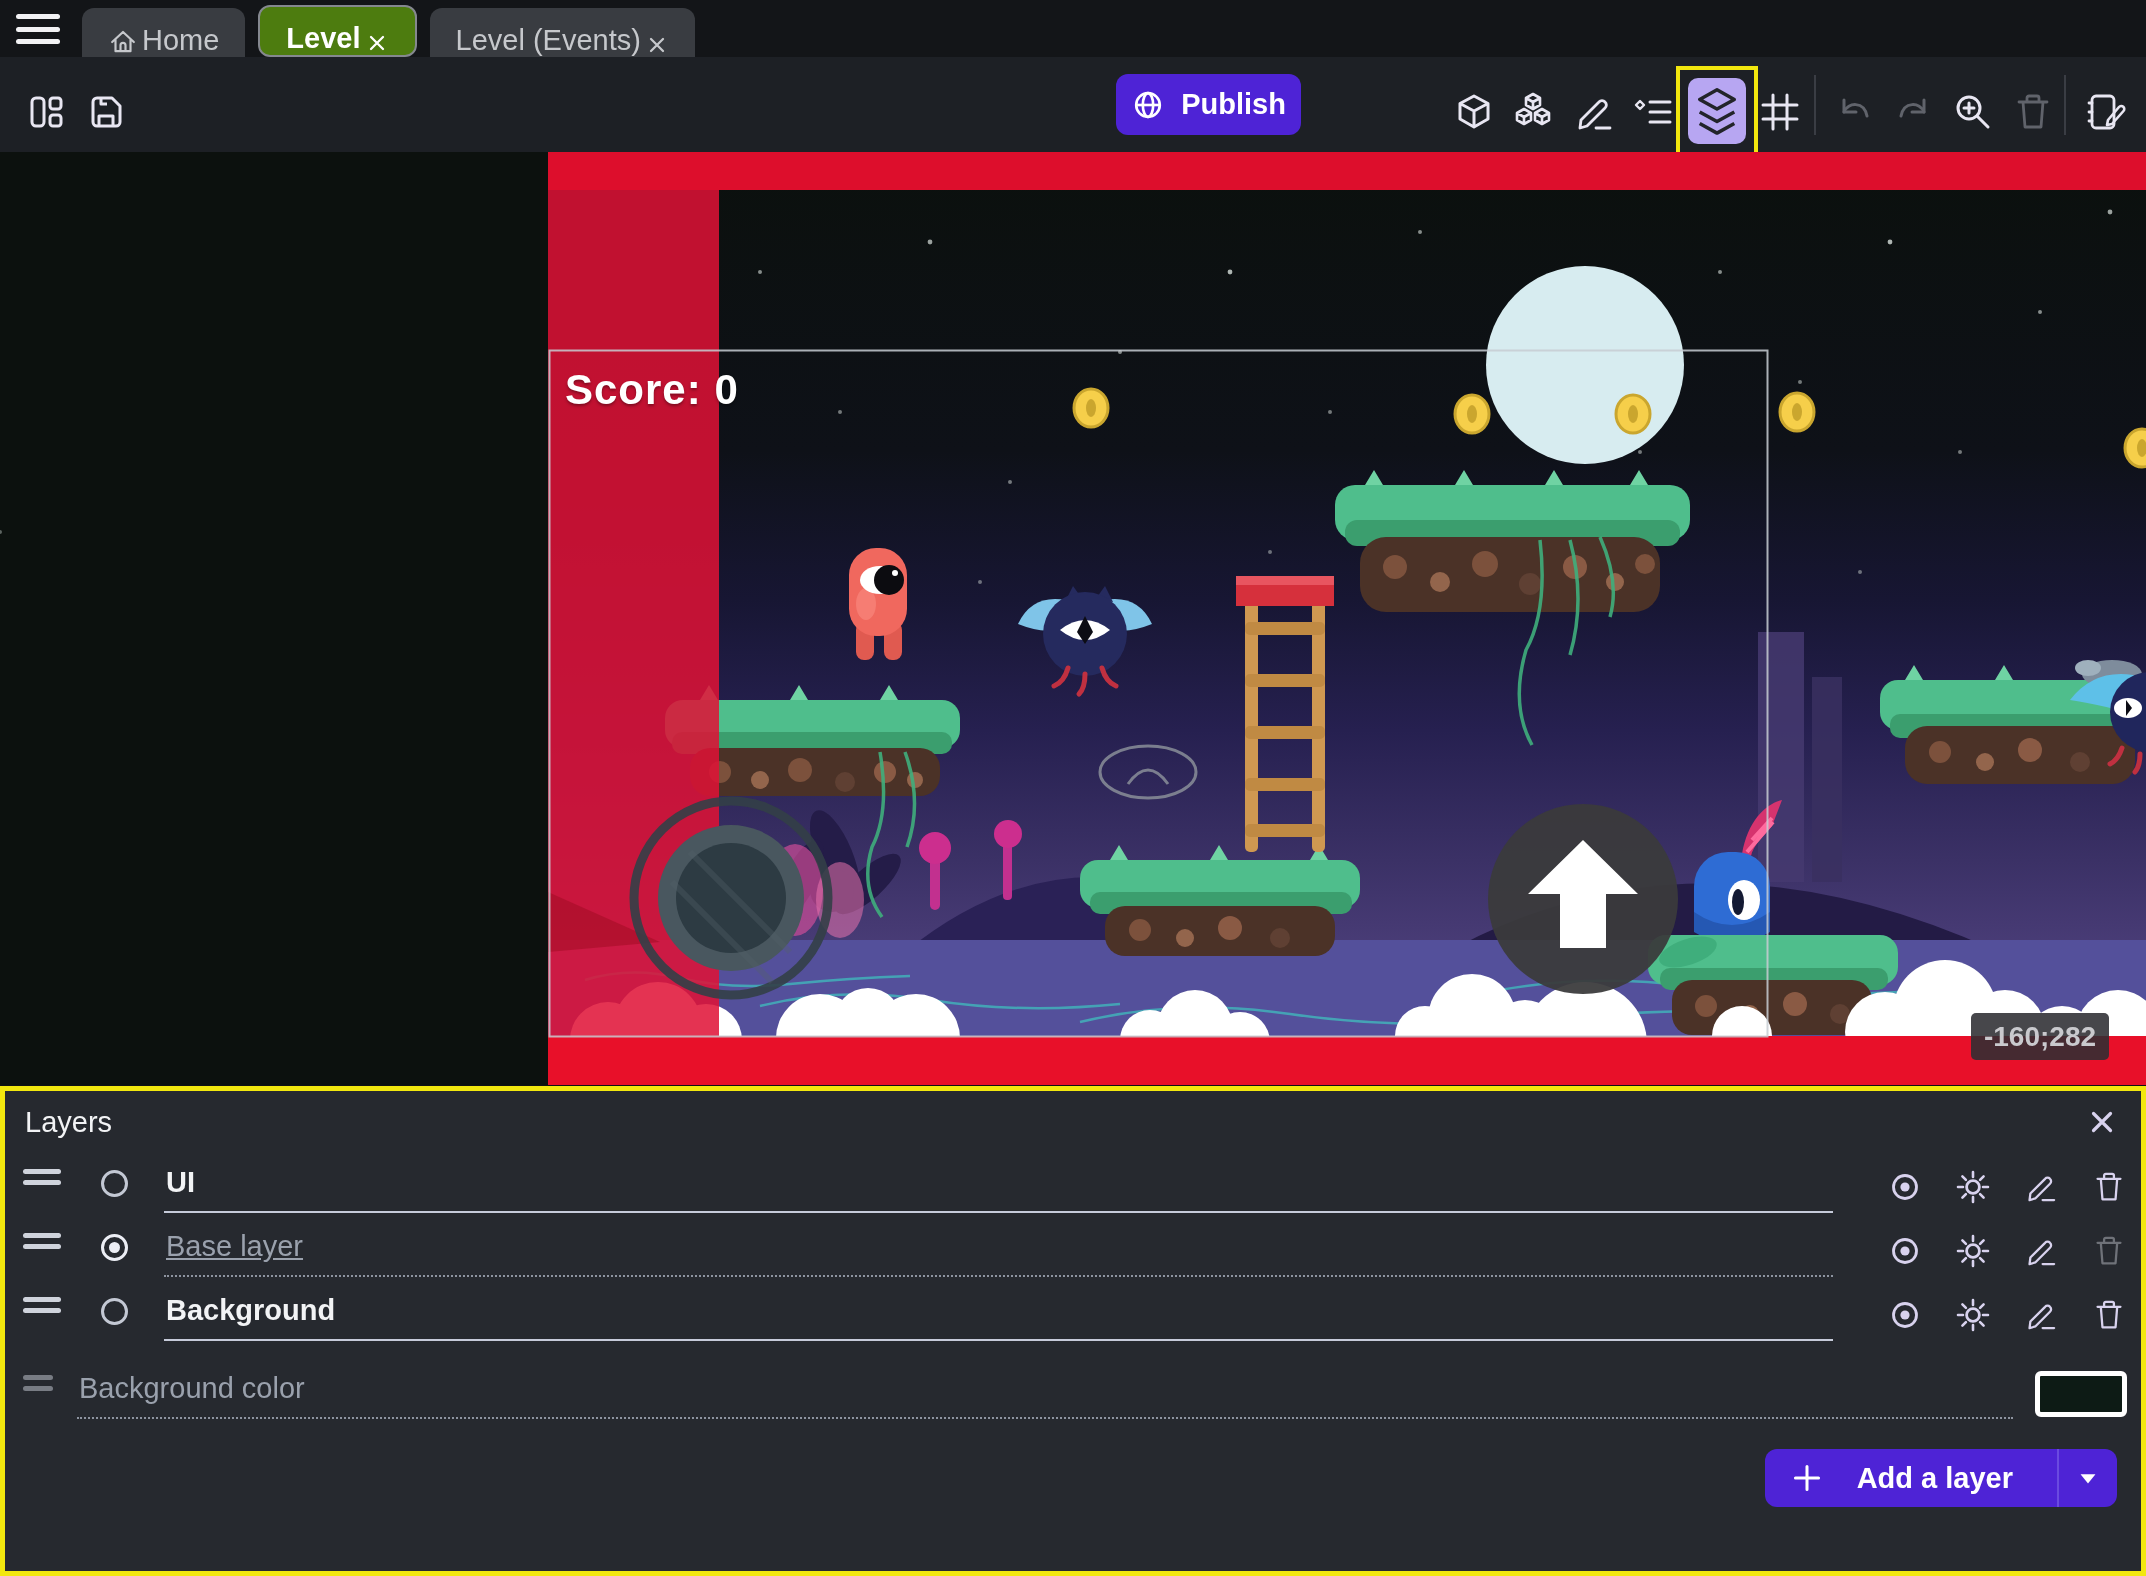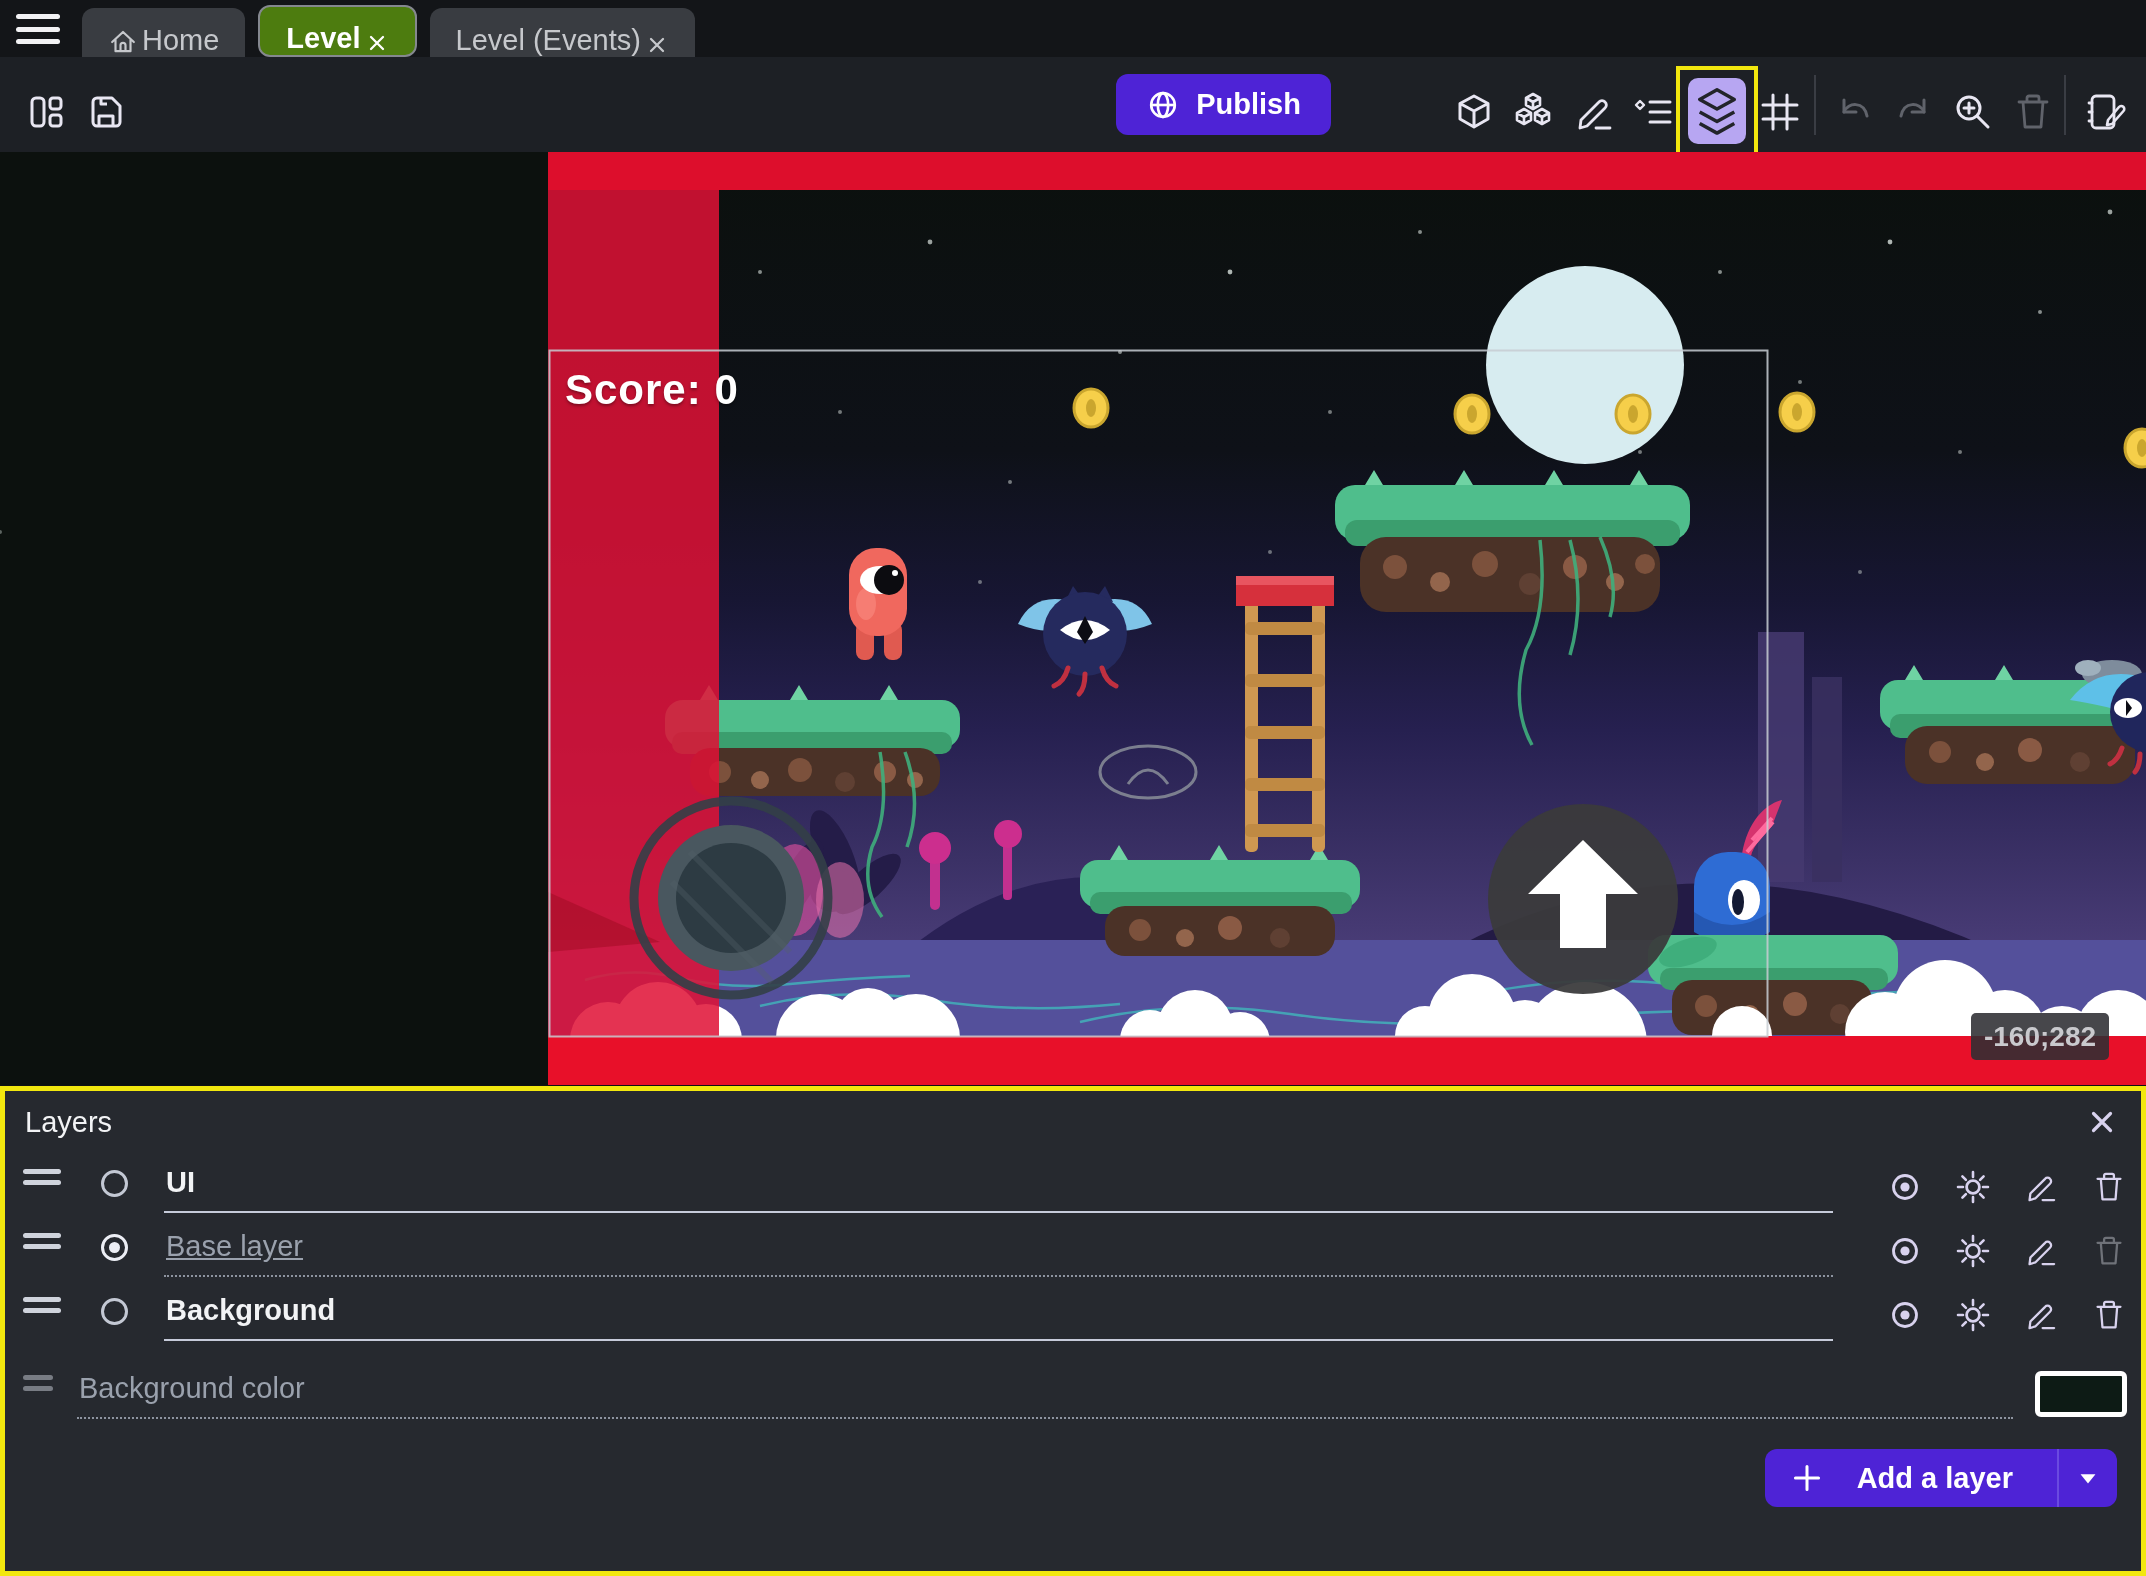--- a/index.html
+++ b/index.html
@@ -20,21 +20,21 @@
   .toolbar{position:absolute;left:0;top:57px;width:2146px;height:95px;background:#1d2025;}
   .tbicon{position:absolute;top:33px;width:44px;height:44px;color:#e8e6f2;cursor:pointer;}
   .tbicon.dim{color:#60636b;cursor:default;}
   .tbdiv{position:absolute;top:18px;width:2px;height:60px;background:#3a3d44;}
   .btn-preview{position:absolute;left:845px;top:17px;width:253px;height:61px;border:2px solid #6f727a;border-radius:12px;
       display:flex;align-items:center;box-sizing:border-box;color:#efeef6;cursor:pointer;}
   .btn-preview .main{flex:1;display:flex;align-items:center;justify-content:center;gap:16px;font-size:29px;font-weight:bold;}
   .btn-preview .split{width:56px;height:100%;border-left:2px solid #6f727a;display:flex;align-items:center;justify-content:center;}
   .btn-purple{background:#4e23d6;color:#fff;border-radius:12px;display:flex;align-items:center;justify-content:center;
       gap:16px;font-size:29px;font-weight:bold;cursor:pointer;}
-  .btn-publish{position:absolute;left:1116px;top:17px;width:215px;height:61px;}
+  .btn-publish{position:absolute;left:1116px;top:17px;width:185px;height:61px;}
   .layers-tool{position:absolute;left:1688px;top:21px;width:58px;height:66px;background:#b7a6f2;border-radius:10px;
       display:flex;align-items:center;justify-content:center;color:#22242a;cursor:pointer;}
   .annot{border:5px solid #f2e70e;box-sizing:border-box;position:absolute;pointer-events:none;}
   .annot.tool{left:1676px;top:9px;width:82px;height:90px;border-width:4px;}
 
   
   .canvas{position:absolute;left:0;top:152px;width:1851px;height:933px;background:#0c110e;}
   .scene-svg{position:absolute;left:0;top:0;}
   .score{position:absolute;left:565px;top:214px;color:#ffffff;font-size:42px;font-weight:bold;letter-spacing:1px;text-shadow:0 2px 3px rgba(0,0,0,.35);}
   .coords{position:absolute;left:1971px;top:861px;width:138px;height:47px;background:rgba(45,45,50,.88);

